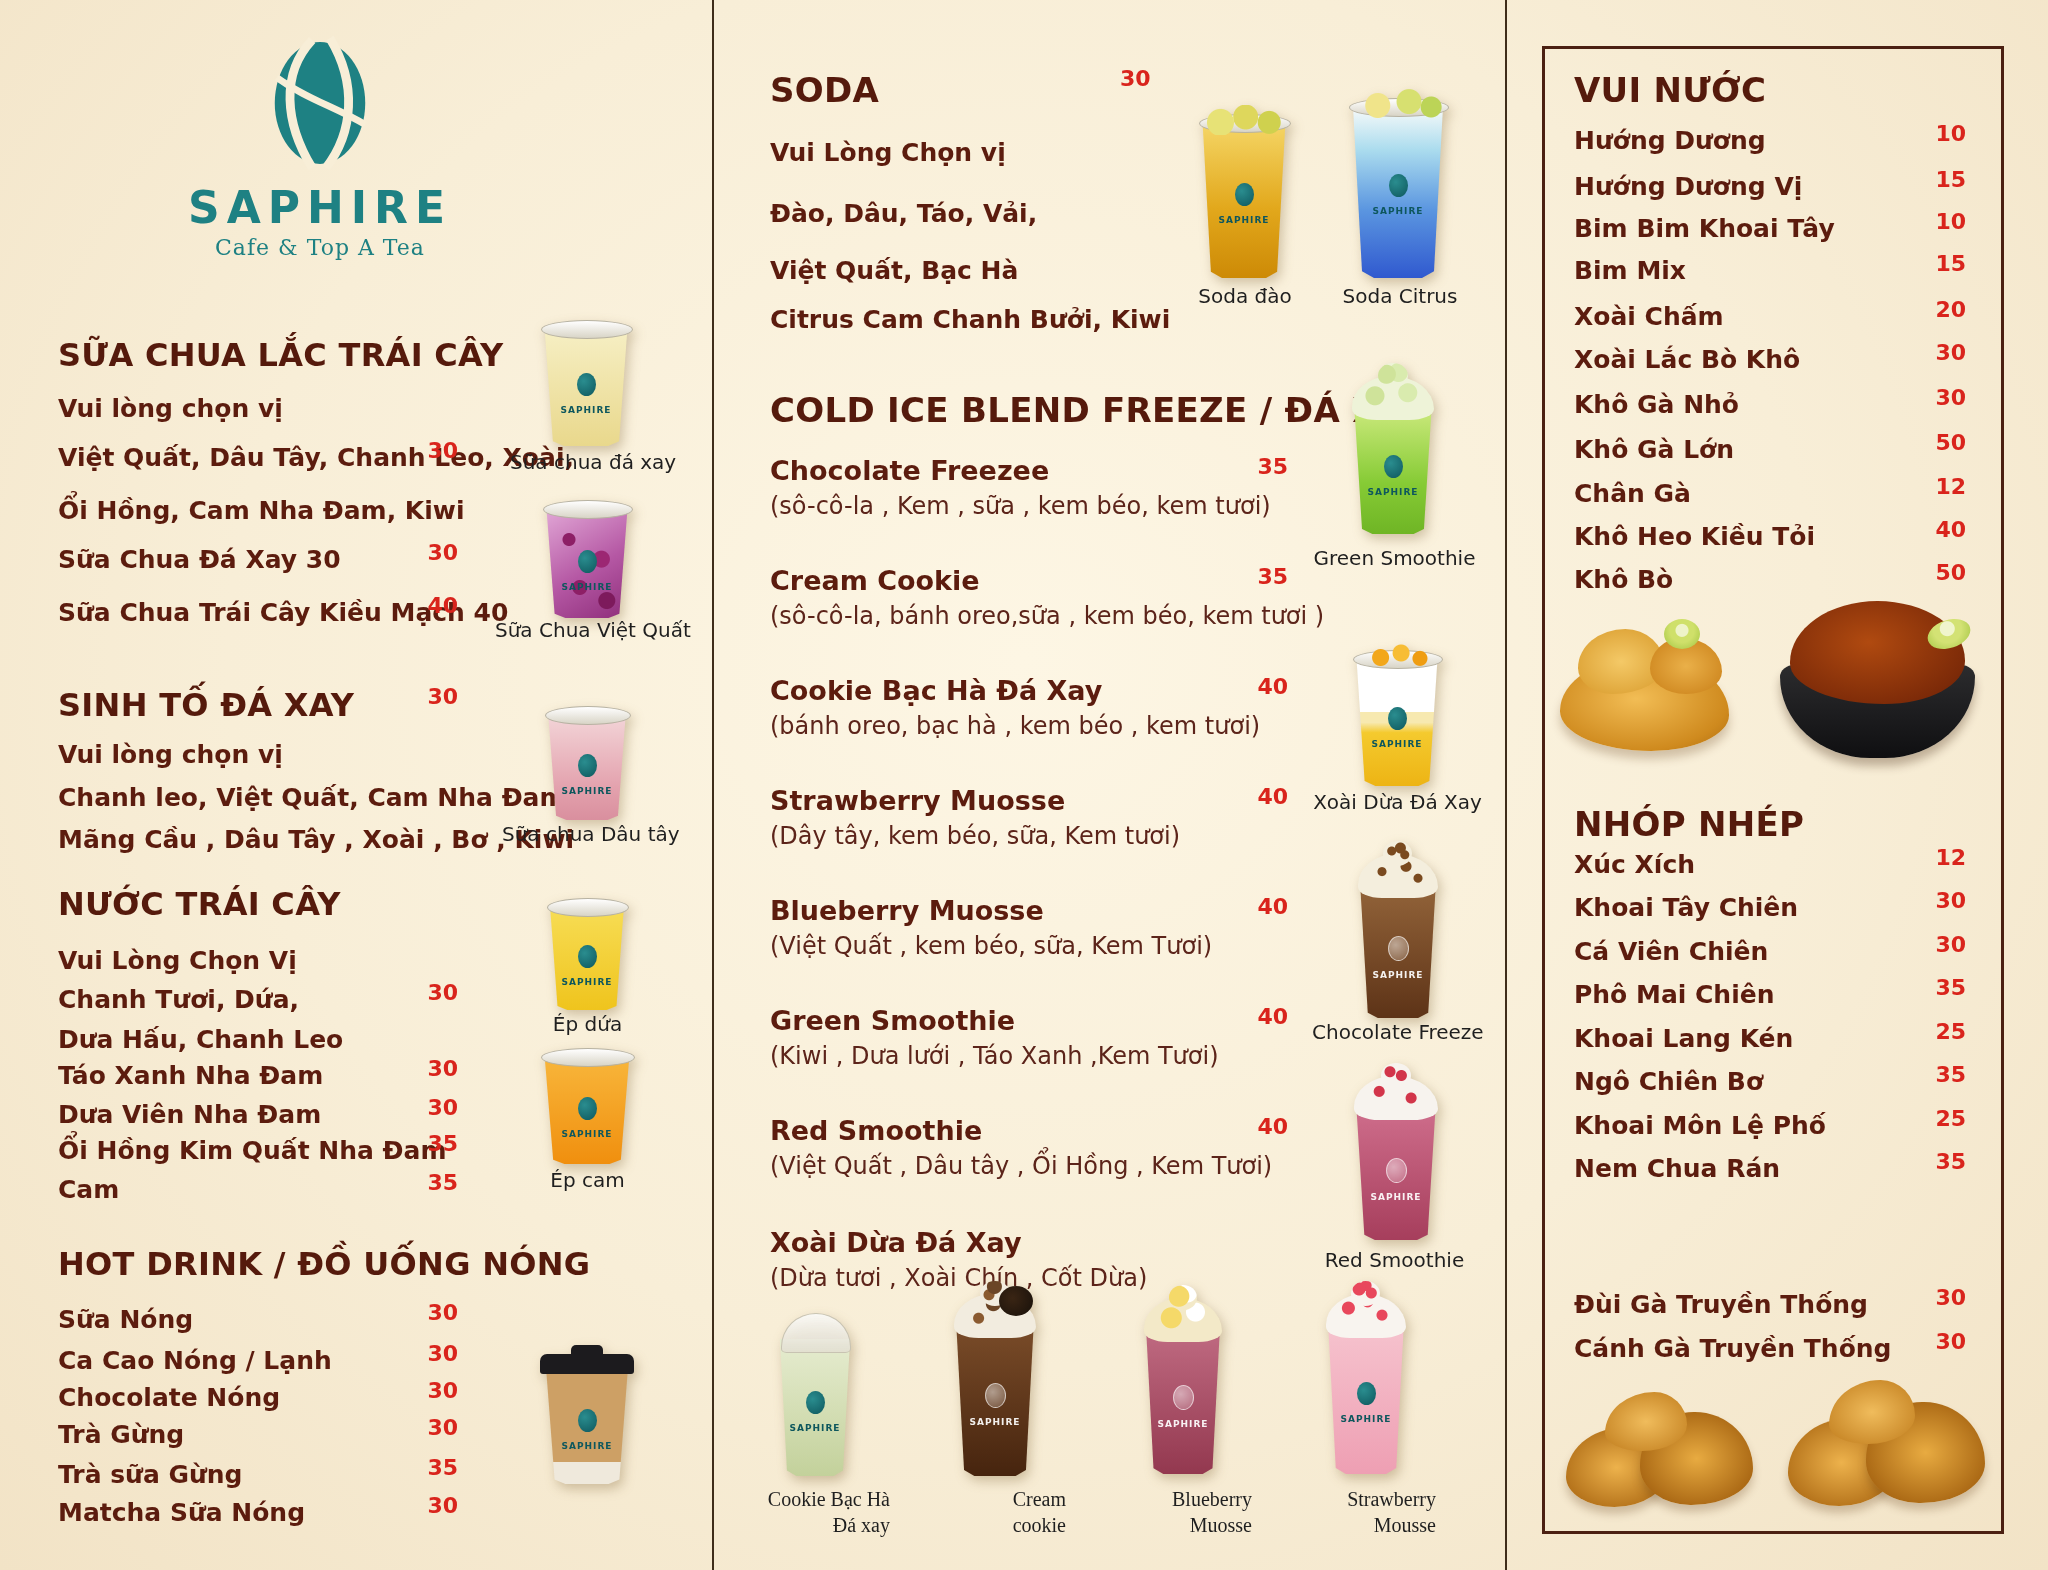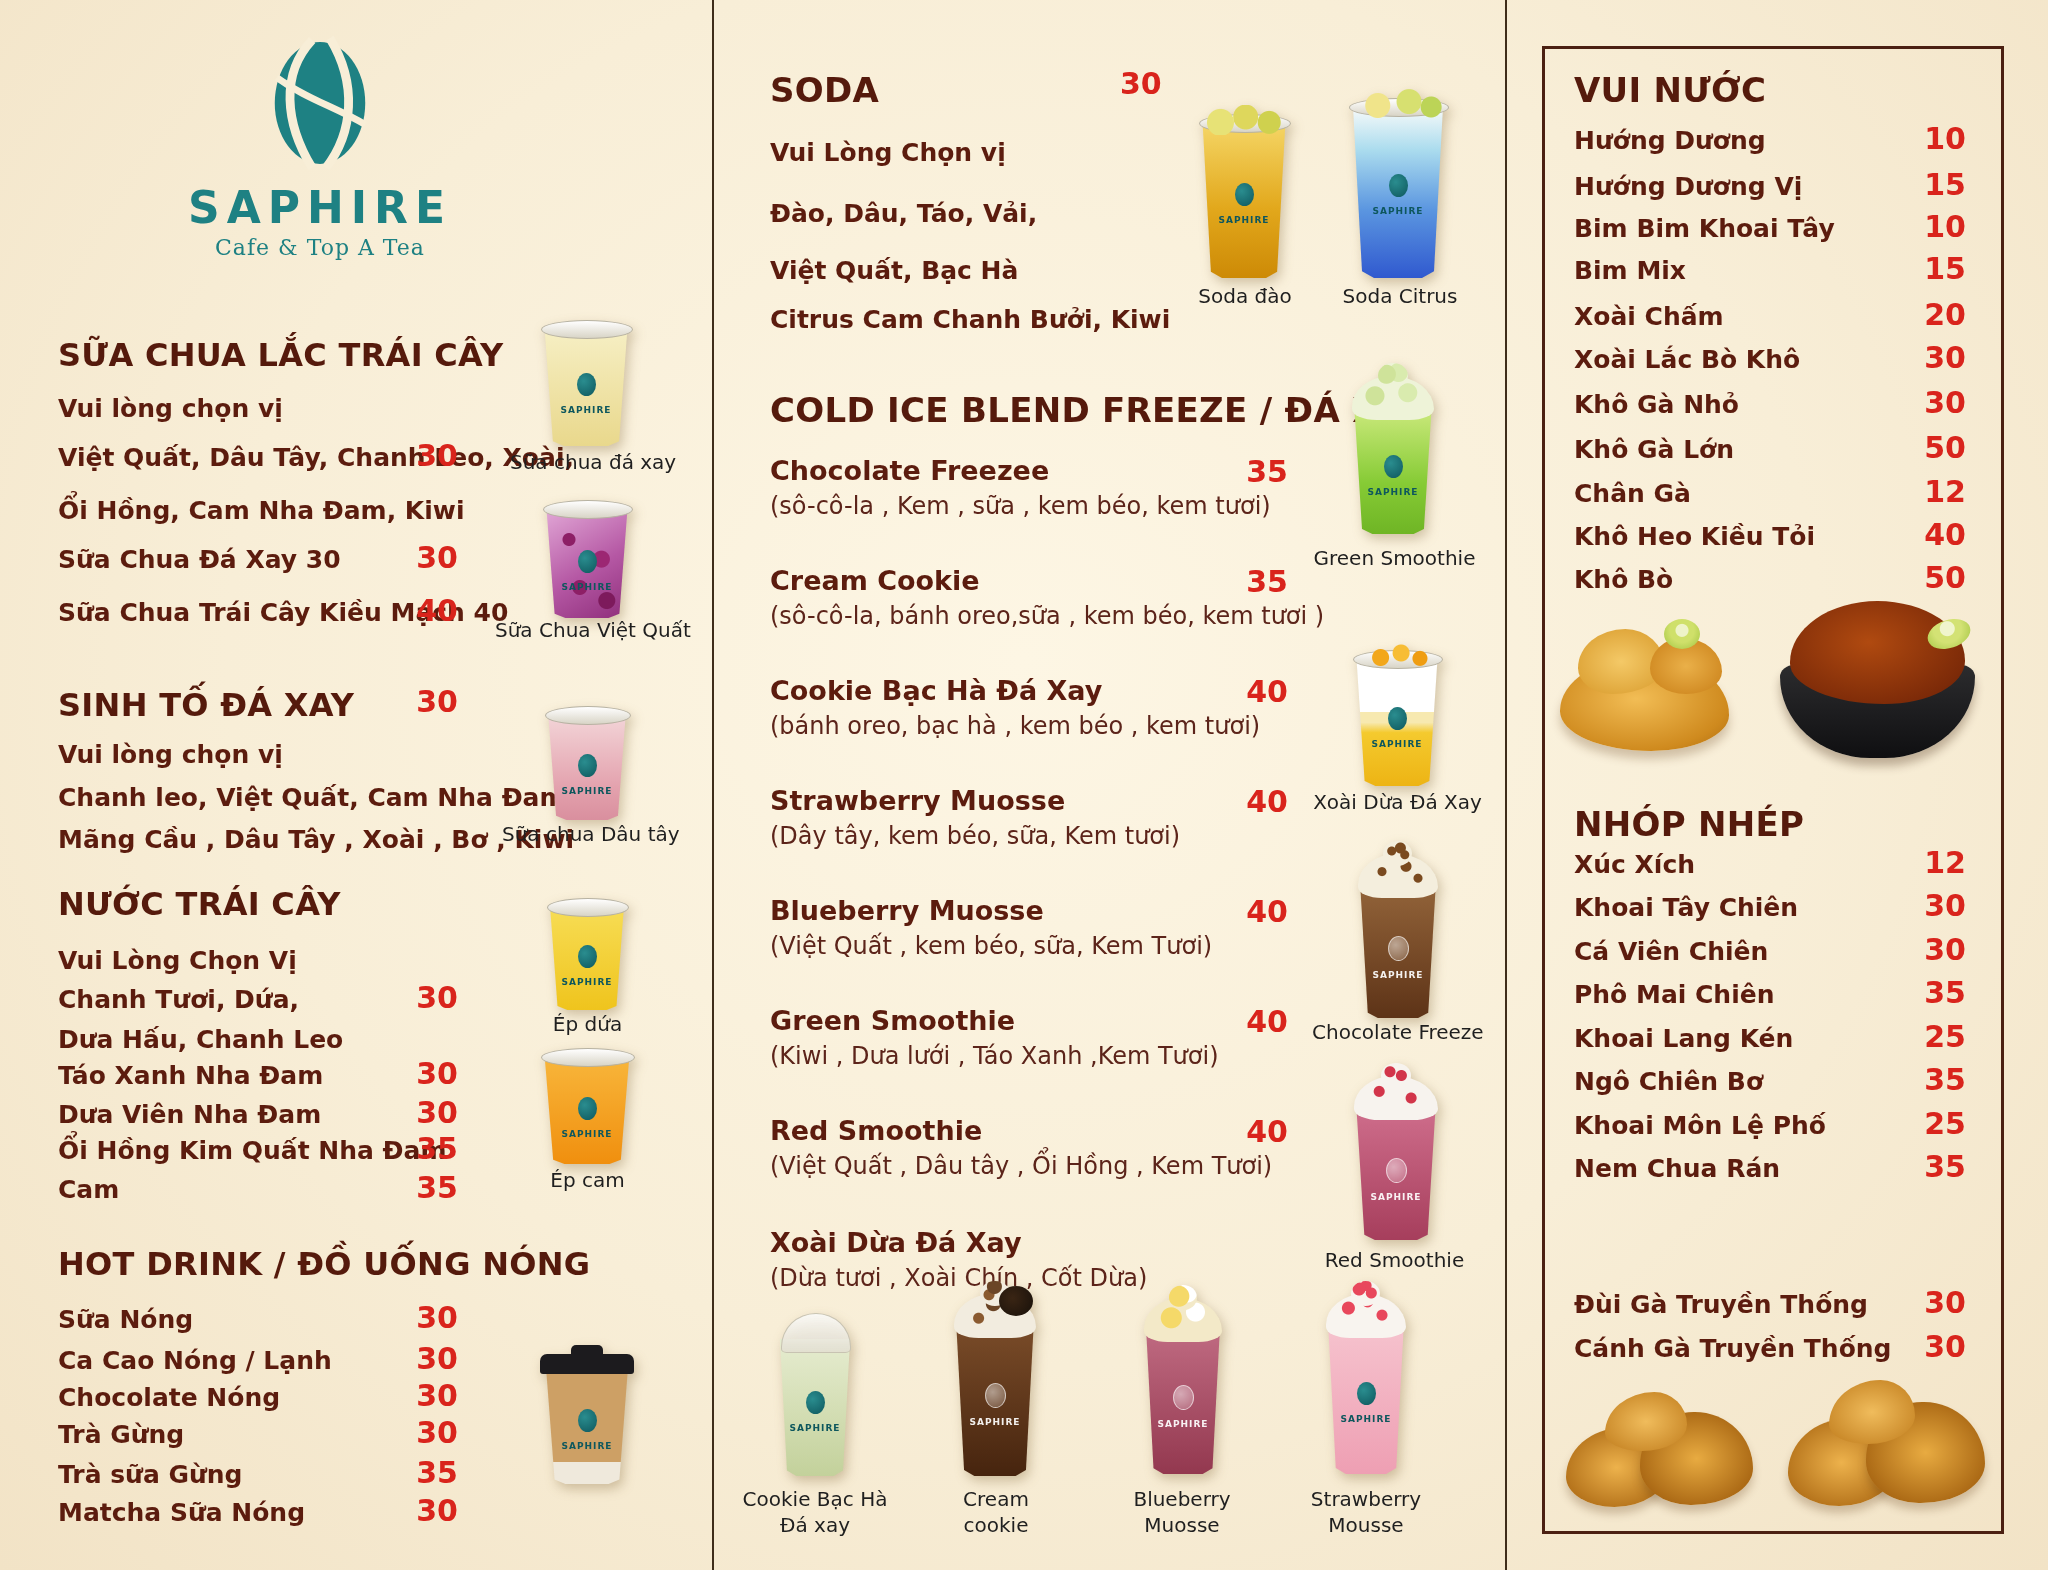--- a/index.html
+++ b/index.html
@@ -6,27 +6,27 @@
   .canvas{position:relative;width:2048px;height:1570px;overflow:hidden;
     background:radial-gradient(ellipse at 50% 42%,#fdf6e4 0%,#f8eed7 55%,#f2e3c6 100%);
     font-family:"DejaVu Sans","Liberation Sans",sans-serif;color:#5c1c0e;}
   .layer{position:absolute;inset:0;}
   .divider{position:absolute;top:0;bottom:0;width:2px;background:#3f2d1a;}
   
   .h{position:absolute;font-weight:bold;font-size:32px;color:#551a0c;letter-spacing:.3px;white-space:nowrap;}
   .h.big{font-size:34px;}
   .row{position:absolute;height:34px;}
   .txt{font-size:25px;font-weight:bold;color:#5c1c0e;white-space:nowrap;}
-  .price{position:absolute;right:0;top:-5px;font-size:30px;font-weight:bold;color:#d9241c;}
+  .price{position:absolute;right:0;top:-5px;font-size:22px;font-weight:bold;color:#d9241c;}
   .hp{top:-2px;}
   .mi{position:absolute;}
   .iname{font-size:27px;font-weight:bold;line-height:38px;white-space:nowrap;}
   .idesc{font-size:24px;font-weight:normal;line-height:32px;color:#5c241a;white-space:nowrap;}
   .cap{position:absolute;font-size:20px;color:#1f1f1f;text-align:center;white-space:nowrap;}
-  .cap2{position:absolute;font-size:20px;color:#1f1f1f;text-align:center;line-height:26px;}
+  .cap2{position:absolute;font-size:20px;color:#1f1f1f;text-align:right;line-height:26px;font-family:Liberation Serif, serif;}
   
   .logo-wrap{position:absolute;left:150px;top:30px;width:340px;text-align:center;}
   .logo-svg{display:block;margin:0 auto;}
   .brand{font-size:44px;font-weight:600;letter-spacing:7px;color:#1e8183;margin-top:6px;}
   .tagline{font-family:"DejaVu Serif","Liberation Serif",serif;font-size:22px;color:#1e8183;margin-top:2px;letter-spacing:1px;}
   
   .cup{position:absolute;filter:drop-shadow(3px 5px 6px rgba(110,80,30,.30));}
   .cup .lid{position:absolute;top:0;left:1%;width:98%;height:17px;background:linear-gradient(#ffffff,#d8d4c6);border-radius:50%;border:1px solid #b7b2a2;z-index:3;}
   .cup .body{position:absolute;top:9px;left:0;width:100%;bottom:0;z-index:1;
     clip-path:polygon(5% 0,95% 0,86% 96%,74% 100%,26% 100%,14% 96%);}

